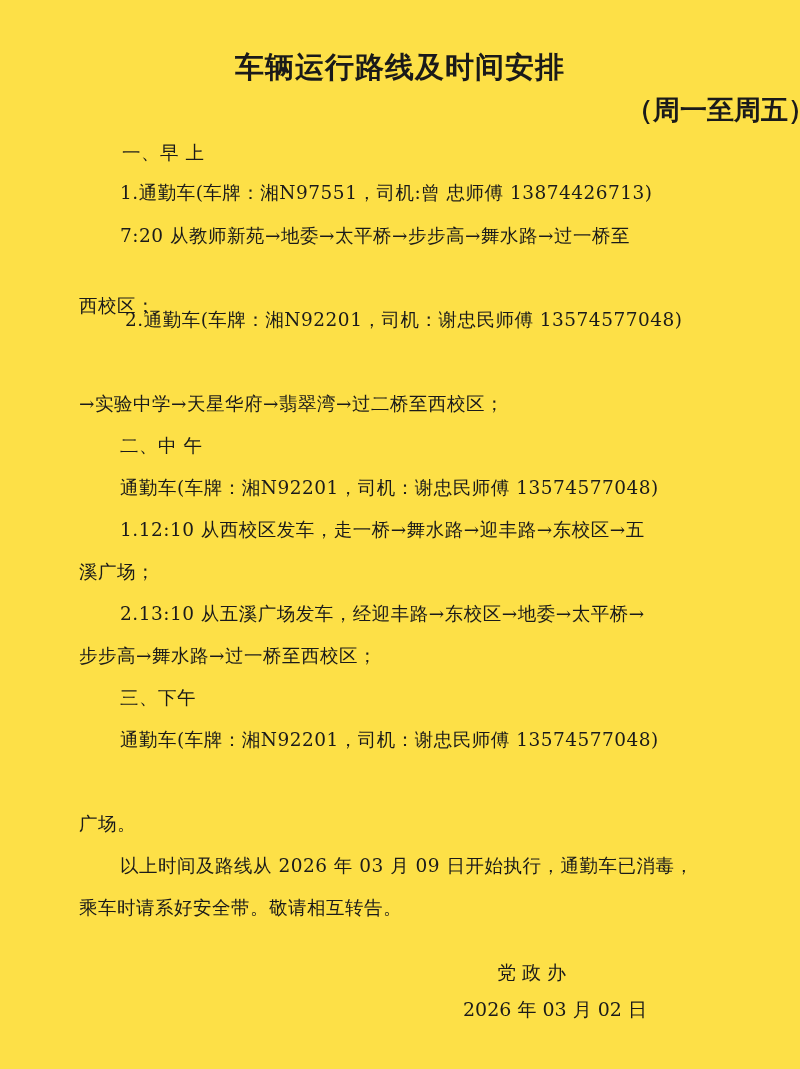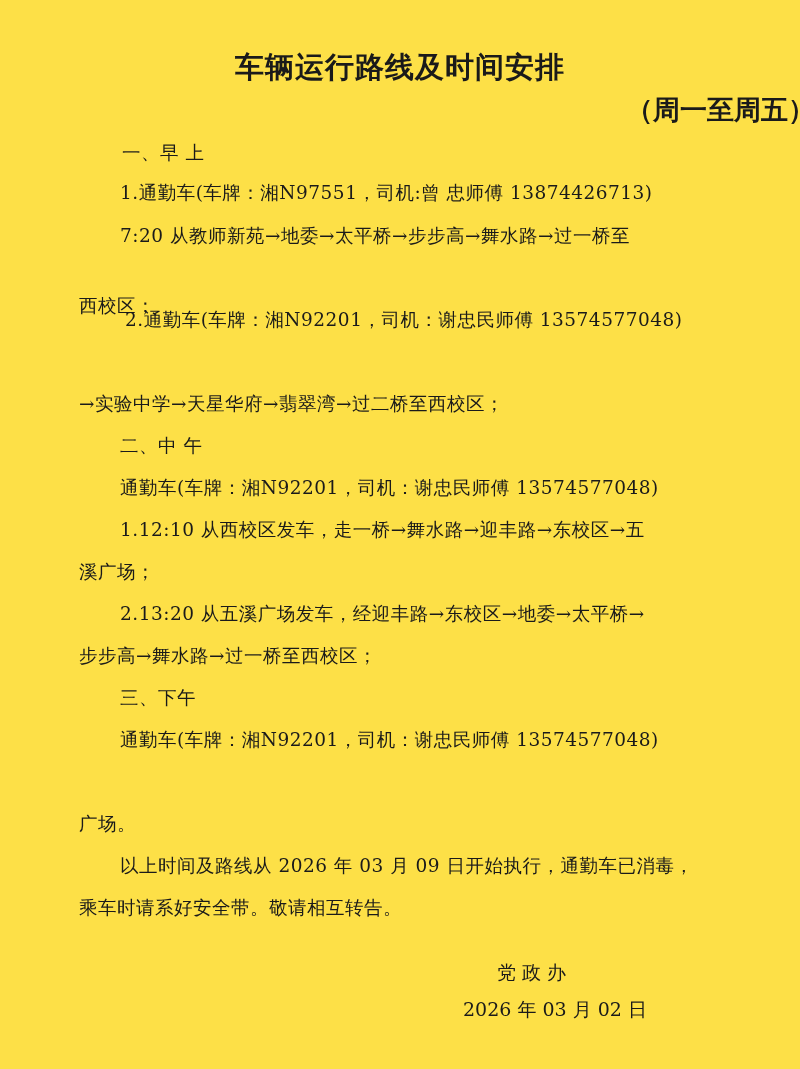--- a/index.html
+++ b/index.html
@@ -23,21 +23,21 @@
   <div class="line indent" style="top:180px;">1.通勤车(车牌：湘N97551，司机:曾 忠师傅 13874426713)</div>
   <div class="line indent" style="top:223px;">7:20 从教师新苑→地委→太平桥→步步高→舞水路→过一桥至</div>
   <div class="line flush" style="top:265px;margin-top:28px;">西校区；</div>
   <div class="line" style="left:125px; top:307px;">2.通勤车(车牌：湘N92201，司机：谢忠民师傅 13574577048)</div>
   <div class="line flush" style="top:391px;">→实验中学→天星华府→翡翠湾→过二桥至西校区；</div>
 
   <div class="line indent" style="top:433px;">二、中 午</div>
   <div class="line indent" style="top:475px;">通勤车(车牌：湘N92201，司机：谢忠民师傅 13574577048)</div>
   <div class="line indent" style="top:517px;">1.12:10 从西校区发车，走一桥→舞水路→迎丰路→东校区→五</div>
   <div class="line flush" style="top:559px;">溪广场；</div>
-  <div class="line indent" style="top:601px;">2.13:20 从五溪广场发车，经迎丰路→东校区→地委→太平桥→</div>
+  <div class="line indent" style="top:601px;">2.13:10 从五溪广场发车，经迎丰路→东校区→地委→太平桥→</div>
   <div class="line flush" style="top:643px;">步步高→舞水路→过一桥至西校区；</div>
 
   <div class="line indent" style="top:685px;">三、下午</div>
   <div class="line indent" style="top:727px;">通勤车(车牌：湘N92201，司机：谢忠民师傅 13574577048)</div>
   <div class="line flush" style="top:811px;">广场。</div>
 
   <div class="line indent" style="top:853px;">以上时间及路线从 2026 年 03 月 09 日开始执行，通勤车已消毒，</div>
   <div class="line flush" style="top:895px;">乘车时请系好安全带。敬请相互转告。</div>
 
   <div class="sig" style="left:497px; top:960px;">党 政 办</div>

